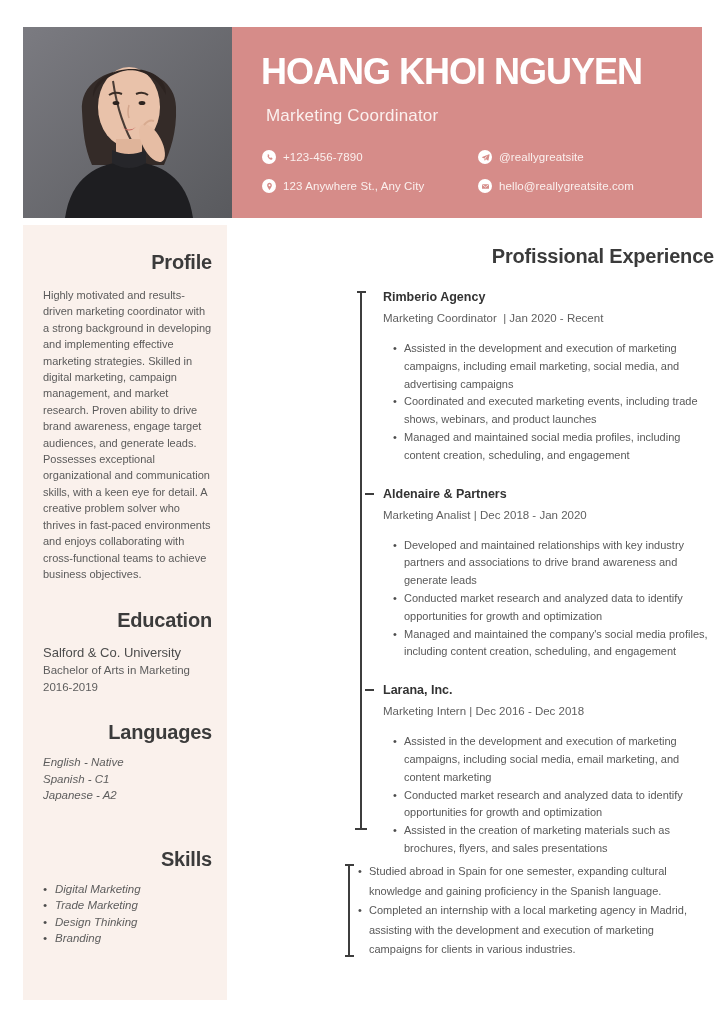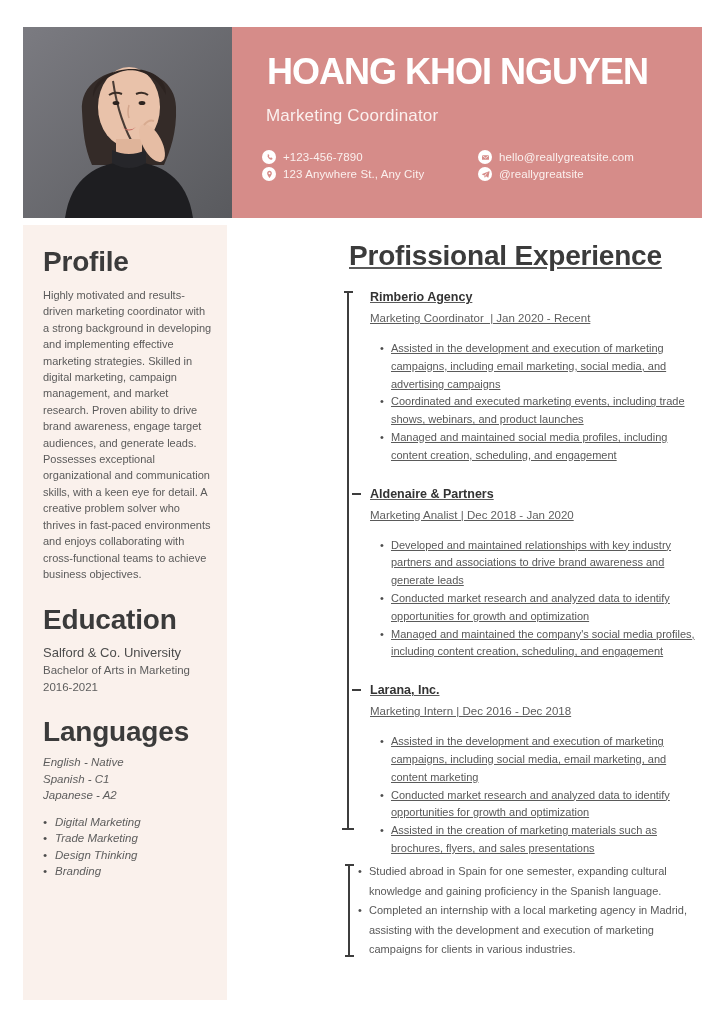--- a/index.html
+++ b/index.html
@@ -22,49 +22,50 @@
   .band{
     position:absolute;left:23px;top:27px;width:679px;height:191px;
     background:var(--accent);
   }
   .photo{
     position:absolute;left:23px;top:27px;width:209px;height:191px;
     overflow:hidden;
   }
   .photo svg{display:block;}
   .name{
-    position:absolute;left:267px;top:52px;width:430px;
+    position:absolute;left:261px;top:52px;width:430px;
     font-size:36px;font-weight:bold;letter-spacing:-1px;
     color:#ffffff;line-height:40px;white-space:nowrap;
   }
   .role{
     position:absolute;left:266px;top:106px;
     font-size:17px;color:#fbf0ee;letter-spacing:.2px;
   }
   .contacts{
     position:absolute;left:262px;top:150px;width:430px;
     display:grid;grid-template-columns:216px auto;grid-auto-flow:column;
-    grid-template-rows:auto auto;row-gap:3px;
+    grid-template-rows:auto auto;row-gap:15px;
   }
   .contact{display:flex;align-items:center;gap:7px;height:14px;}
   .cicon{
     width:14px;height:14px;border-radius:50%;background:#ffffff;flex:0 0 14px;
     display:flex;align-items:center;justify-content:center;
   }
   .cicon svg{width:9px;height:9px;fill:var(--accent);stroke:var(--accent);}
   .contact span.lbl{font-size:11.5px;color:#fbf0ee;letter-spacing:.1px;}
   
   .sidebar{
     position:absolute;left:23px;top:225px;width:204px;height:775px;
     background:var(--panel);
     padding:25px 15px 0 20px;
   }
   h2.sec{
-    font-size:28px;font-weight:bold;color:var(--ink);letter-spacing:-.2px;
+    font-size:20px;font-weight:bold;color:var(--ink);letter-spacing:-.2px;
     line-height:24px;
+    text-align:right;
   }
   .profile-body{
     margin-top:13px;font-size:11px;line-height:16.4px;color:var(--body);
   }
   .h-edu{margin-top:26px;}
   .edu-item{margin-top:12px;}
   .edu-item + .edu-item{}
   .edu-school{font-size:13px;color:#4c4c4c;line-height:18px;}
   .edu-degree,.edu-years{font-size:11.5px;color:#5d5d5d;line-height:17px;}
   .h-lang{margin-top:24px;}
@@ -73,21 +74,21 @@
   .h-skills{margin-top:43px;}
   .skill-list{margin-top:10px;list-style:none;}
   .skill-list li{
     position:relative;padding-left:12px;
     font-size:11.5px;line-height:16.5px;color:#5d5d5d;font-style:italic;
   }
   .skill-list li::before{
     content:"•";position:absolute;left:0;top:0;color:#4c4c4c;
   }
   
-  .xp{position:absolute;left:349px;top:244px;width:352px;text-decoration:underline;}
+  .xp{position:absolute;left:362px;top:244px;width:352px;}
   .entries{position:relative;margin-top:21px;margin-left:-2px;padding-left:23px;}
   .xp-line{
     position:absolute;left:0;top:3px;width:2px;height:537px;background:var(--line);
   }
   .xp-line::before{
     content:"";position:absolute;left:-3.5px;top:-1px;width:9px;height:2px;background:var(--line);
   }
   .xp-line::after{
     content:"";position:absolute;left:-5px;bottom:-1px;width:12px;height:2px;background:var(--line);
   }
@@ -176,54 +177,55 @@
     <span class="cicon">
       <svg viewBox="0 0 16 16">
           <path stroke="none" d="M8 1.5C5.7 1.5 3.8 3.4 3.8 5.7 3.8 8.8 8 14.3 8 14.3s4.2-5.5 4.2-8.6C12.2 3.4 10.3 1.5 8 1.5zm0 5.9a1.75 1.75 0 1 1 0-3.5 1.75 1.75 0 0 1 0 3.5z"></path>
         </svg>
     </span>
     <span class="lbl">123 Anywhere St., Any City</span>
   </div>
   <div class="contact">
     <span class="cicon">
       <svg viewBox="0 0 16 16">
+          <path stroke="none" d="M14.4 2.3 1.9 7.2c-.5.2-.5.8 0 1l3.1 1.1 1.2 3.7c.2.5.7.6 1 .2l1.7-2 3.2 2.3c.4.3 1 .1 1.1-.4l2-9.9c.1-.6-.4-1.1-.8-.9zM6 9.4l6.3-5.2-4.9 5.8-.2 2.3L6 9.4z"></path>
+        </svg>
+    </span>
+    <span class="lbl">@reallygreatsite</span>
+  </div>
+  <div class="contact">
+    <span class="cicon">
+      <svg viewBox="0 0 16 16">
           <path stroke="none" d="M1.8 4h12.4v8H1.8z"></path>
           <path d="M2.3 4.6 8 9l5.7-4.4" fill="none" stroke="#ffffff" stroke-width="1.3"></path>
         </svg>
     </span>
     <span class="lbl">hello@reallygreatsite.com</span>
-  </div>
-  <div class="contact">
-    <span class="cicon">
-      <svg viewBox="0 0 16 16">
-          <path stroke="none" d="M14.4 2.3 1.9 7.2c-.5.2-.5.8 0 1l3.1 1.1 1.2 3.7c.2.5.7.6 1 .2l1.7-2 3.2 2.3c.4.3 1 .1 1.1-.4l2-9.9c.1-.6-.4-1.1-.8-.9zM6 9.4l6.3-5.2-4.9 5.8-.2 2.3L6 9.4z"></path>
-        </svg>
-    </span>
-    <span class="lbl">@reallygreatsite</span>
   </div>
 </div>
 
 <div class="sidebar">
   <h2 class="sec">Profile</h2>
   <p class="profile-body">Highly motivated and results-driven marketing coordinator with a strong background in developing and implementing effective marketing strategies. Skilled in digital marketing, campaign management, and market research. Proven ability to drive brand awareness, engage target audiences, and generate leads. Possesses exceptional organizational and communication skills, with a keen eye for detail. A creative problem solver who thrives in fast-paced environments and enjoys collaborating with cross-functional teams to achieve business objectives.</p>
 
   <h2 class="sec h-edu">Education</h2>
   <div class="edu-item">
     <div class="edu-school">Salford &amp; Co. University</div>
     <div class="edu-degree">Bachelor of Arts in Marketing</div>
-    <div class="edu-years">2016-2021</div>
+    <div class="edu-years">2016-2019</div>
   </div>
 
   <h2 class="sec h-lang">Languages</h2>
   <ul class="lang-list">
     <li>English - Native</li>
     <li>Spanish - C1</li>
     <li>Japanese - A2</li>
   </ul>
 
+  <h2 class="sec h-skills">Skills</h2>
   <ul class="skill-list">
     <li>Digital Marketing</li>
     <li>Trade Marketing</li>
     <li>Design Thinking</li>
     <li>Branding</li>
 
   </ul>
 </div>
 
 <div class="xp">

